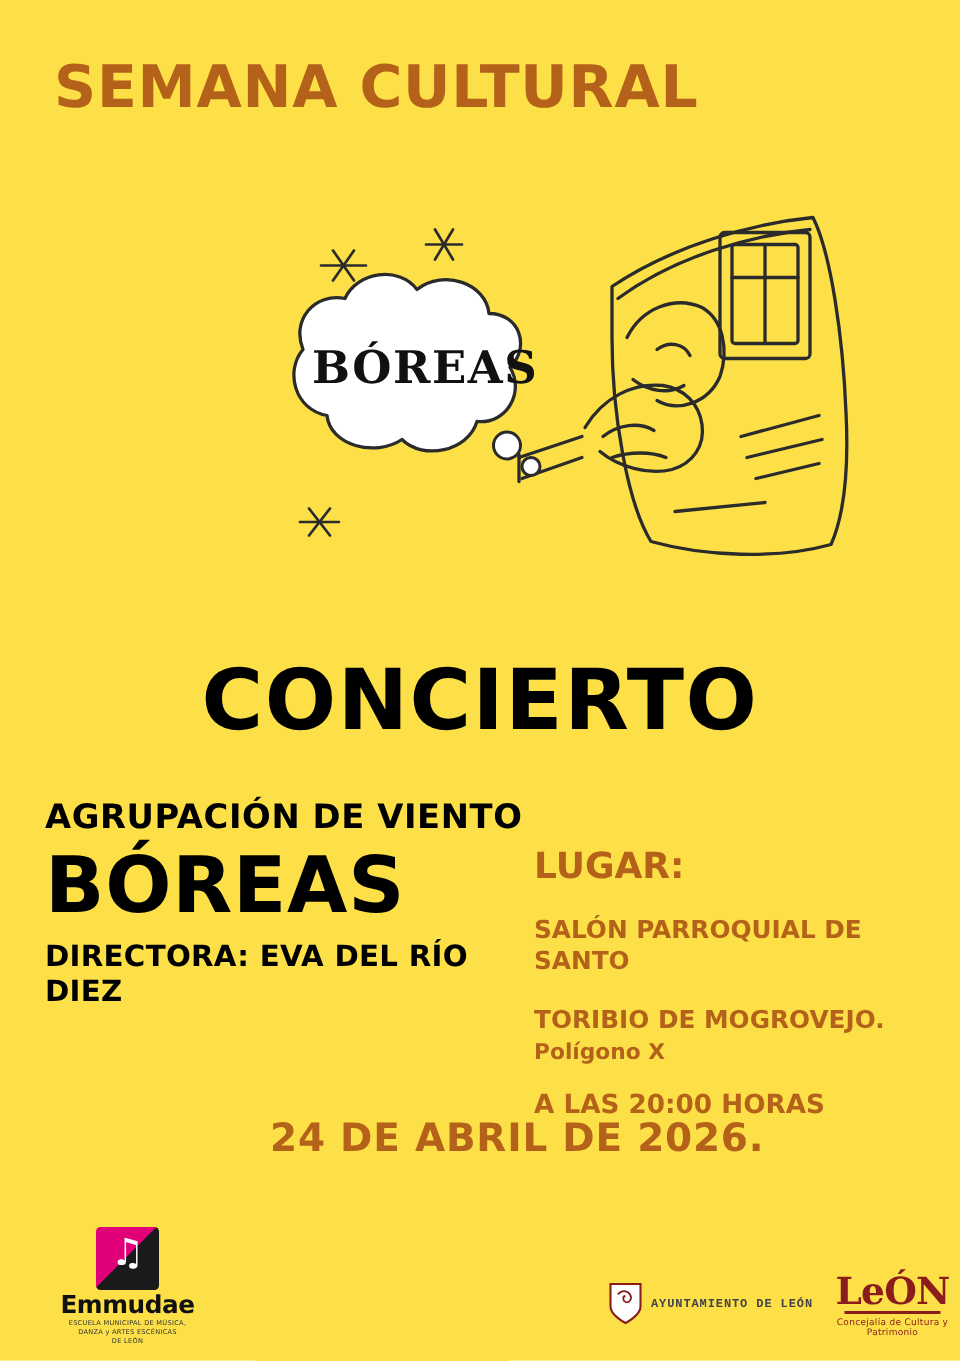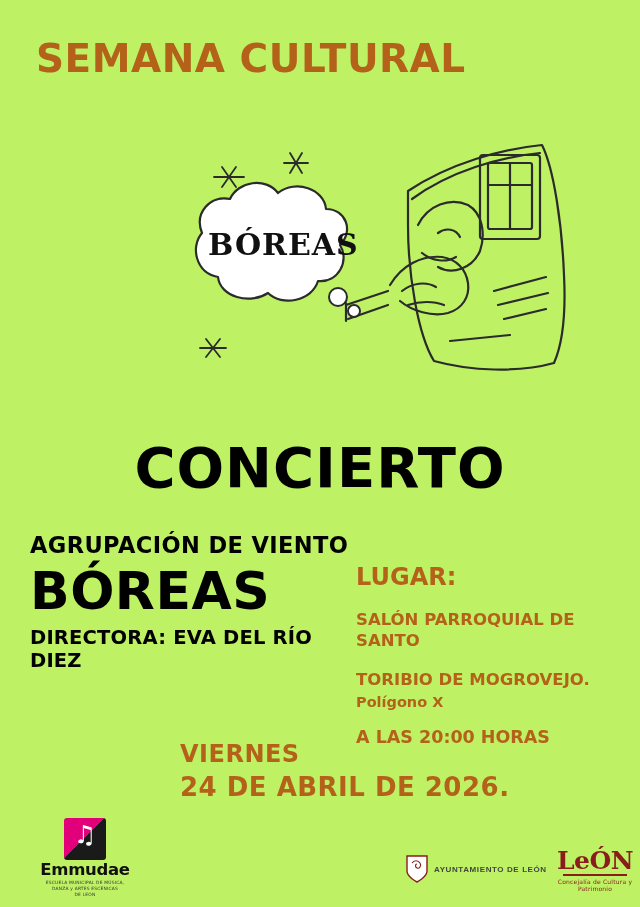--- a/index.html
+++ b/index.html
@@ -11,21 +11,21 @@
     width: 640px;
     height: 907px;
     position: relative;
     font-family: "Liberation Sans", sans-serif;
     color: #000000;
     overflow: hidden;
   }
   .poster {
     position: absolute;
     inset: 0;
-    background: #bef264;
+    background: #fde047;
   }
 
   
   .header-title {
     position: absolute;
     left: 36px;
     top: 36px;
     font-size: 39px;
     font-weight: bold;
     letter-spacing: 0.5px;
@@ -198,21 +198,21 @@
   }
   .ayto-shield {
     width: 22px;
     height: 28px;
   }
   .ayto-text {
     font-size: 8px;
     font-weight: bold;
     letter-spacing: 0.6px;
     color: #444;
-    font-family: Liberation Sans, sans-serif;
+    font-family: Liberation Mono, monospace;
   }
 
   .logo-leon {
     position: absolute;
     left: 556px;
     top: 848px;
     text-align: center;
     width: 78px;
   }
   .leon-word {
@@ -305,21 +305,20 @@
 
   <div class="right-block">
     <div class="place-label">LUGAR:</div>
     <div class="place-line">SALÓN PARROQUIAL DE SANTO</div>
     <div class="place-line">TORIBIO DE MOGROVEJO.</div>
     <div class="place-line small">Polígono X</div>
     <div class="hour">A LAS 20:00 HORAS</div>
   </div>
 
   <div class="date-block">
-    <div class="date-day">VIERNES</div>
     <div class="date-full">24 DE ABRIL DE 2026.</div>
   </div>
 
   <div class="logo-emmudae">
     <div class="emmudae-mark">
       <div class="note">♫</div>
     </div>
     <div class="emmudae-word">Emmudae</div>
     <div class="emmudae-sub">
       <div>ESCUELA MUNICIPAL DE MÚSICA,</div>

